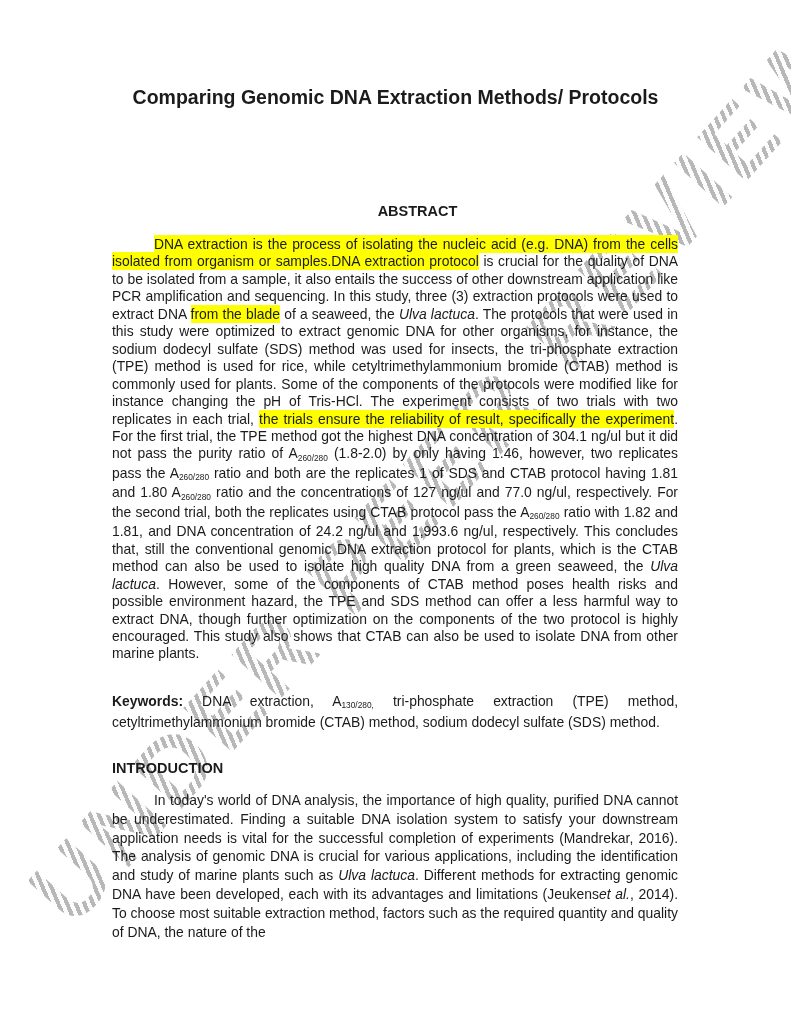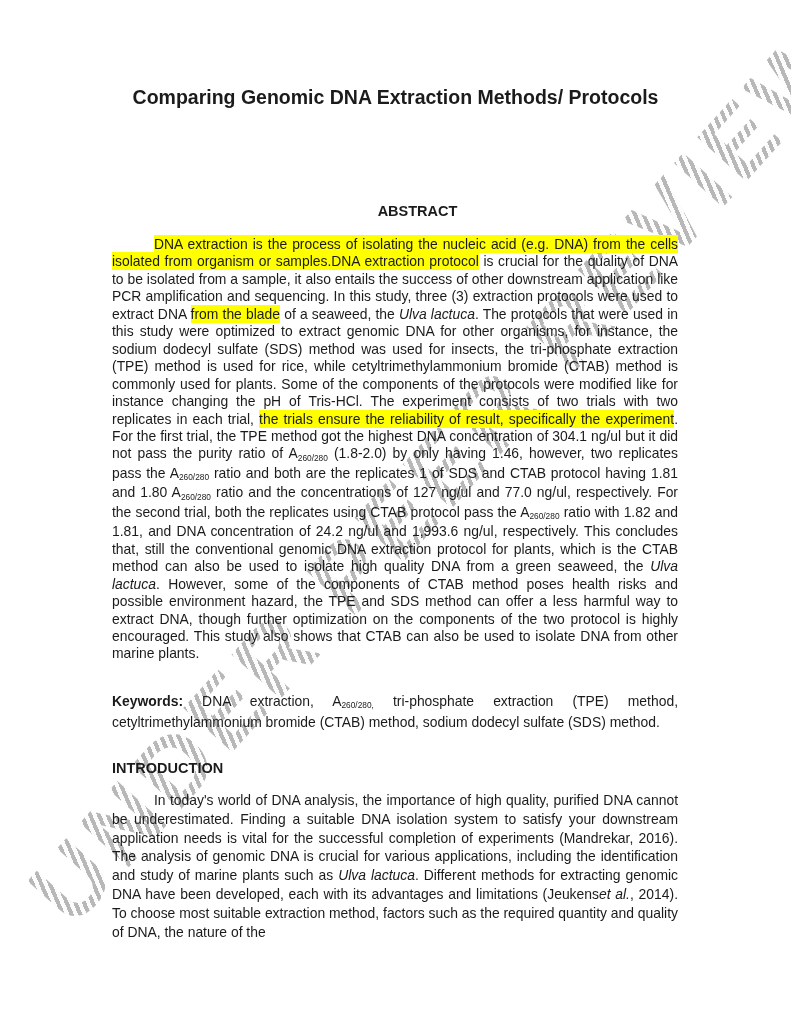--- a/index.html
+++ b/index.html
@@ -110,20 +110,20 @@
   </div>
 
   <div class="content">
 
     <h1 class="title"><span>Comparing Genomic DNA Extraction Methods/ Protocols</span><br></h1>
 
     <h2 class="abstract-heading">ABSTRACT</h2>
 
     <p class="para abstract-para indent"><mark>DNA extraction is the process of isolating the nucleic acid (e.g. DNA) from the cells isolated from organism or samples.DNA extraction protocol</mark> is crucial for the quality of DNA to be isolated from a sample, it also entails the success of other downstream application like PCR amplification and sequencing. In this study, three (3) extraction protocols were used to extract DNA <mark>from the blade</mark> of a seaweed, the <em>Ulva lactuca</em>. The protocols that were used in this study were optimized to extract genomic DNA for other organisms, for instance, the sodium dodecyl sulfate (SDS) method was used for insects, the tri-phosphate extraction (TPE) method is used for rice, while cetyltrimethylammonium bromide (CTAB) method is commonly used for plants. Some of the components of the protocols were modified like for instance changing the pH of Tris-HCl. The experiment consists of two trials with two replicates in each trial, <mark>the trials ensure the reliability of result, specifically the experiment</mark>. For the first trial, the TPE method got the highest DNA concentration of 304.1 ng/ul but it did not pass the purity ratio of A<sub>260/280</sub> (1.8-2.0) by only having 1.46, however, two replicates pass the A<sub>260/280</sub> ratio and both are the replicates 1 of SDS and CTAB protocol having 1.81 and 1.80 A<sub>260/280</sub> ratio and the concentrations of 127 ng/ul and 77.0 ng/ul, respectively. For the second trial, both the replicates using CTAB protocol pass the A<sub>260/280</sub> ratio with 1.82 and 1.81, and DNA concentration of 24.2 ng/ul and 1,993.6 ng/ul, respectively. This concludes that, still the conventional genomic DNA extraction protocol for plants, which is the CTAB method can also be used to isolate high quality DNA from a green seaweed, the <em>Ulva lactuca</em>. However, some of the components of CTAB method poses health risks and possible environment hazard, the TPE and SDS method can offer a less harmful way to extract DNA, though further optimization on the components of the two protocol is highly encouraged. This study also shows that CTAB can also be used to isolate DNA from other marine plants.</p>
 
-    <p class="para keywords-para"><strong>Keywords:</strong> DNA extraction, A<sub>260/280,</sub> tri-phosphate extraction (TPE) method, cetyltrimethylammonium bromide (CTAB) method, sodium dodecyl sulfate (SDS) method.</p>
+    <p class="para keywords-para"><strong>Keywords:</strong> DNA extraction, A<sub>130/280,</sub> tri-phosphate extraction (TPE) method, cetyltrimethylammonium bromide (CTAB) method, sodium dodecyl sulfate (SDS) method.</p>
 
     <h2 class="section-heading">INTRODUCTION</h2>
 
     <p class="para intro-para indent">In today's world of DNA analysis, the importance of high quality, purified DNA cannot be underestimated. Finding a suitable DNA isolation system to satisfy your downstream application needs is vital for the successful completion of experiments (Mandrekar, 2016). The analysis of genomic DNA is crucial for various applications, including the identification and study of marine plants such as <em>Ulva lactuca</em>. Different methods for extracting genomic DNA have been developed, each with its advantages and limitations (Jeukens<em>et al.</em>, 2014). To choose most suitable extraction method, factors such as the required quantity and quality of DNA, the nature of the</p>
 
   </div>
 </div>
 
 </body></html>

